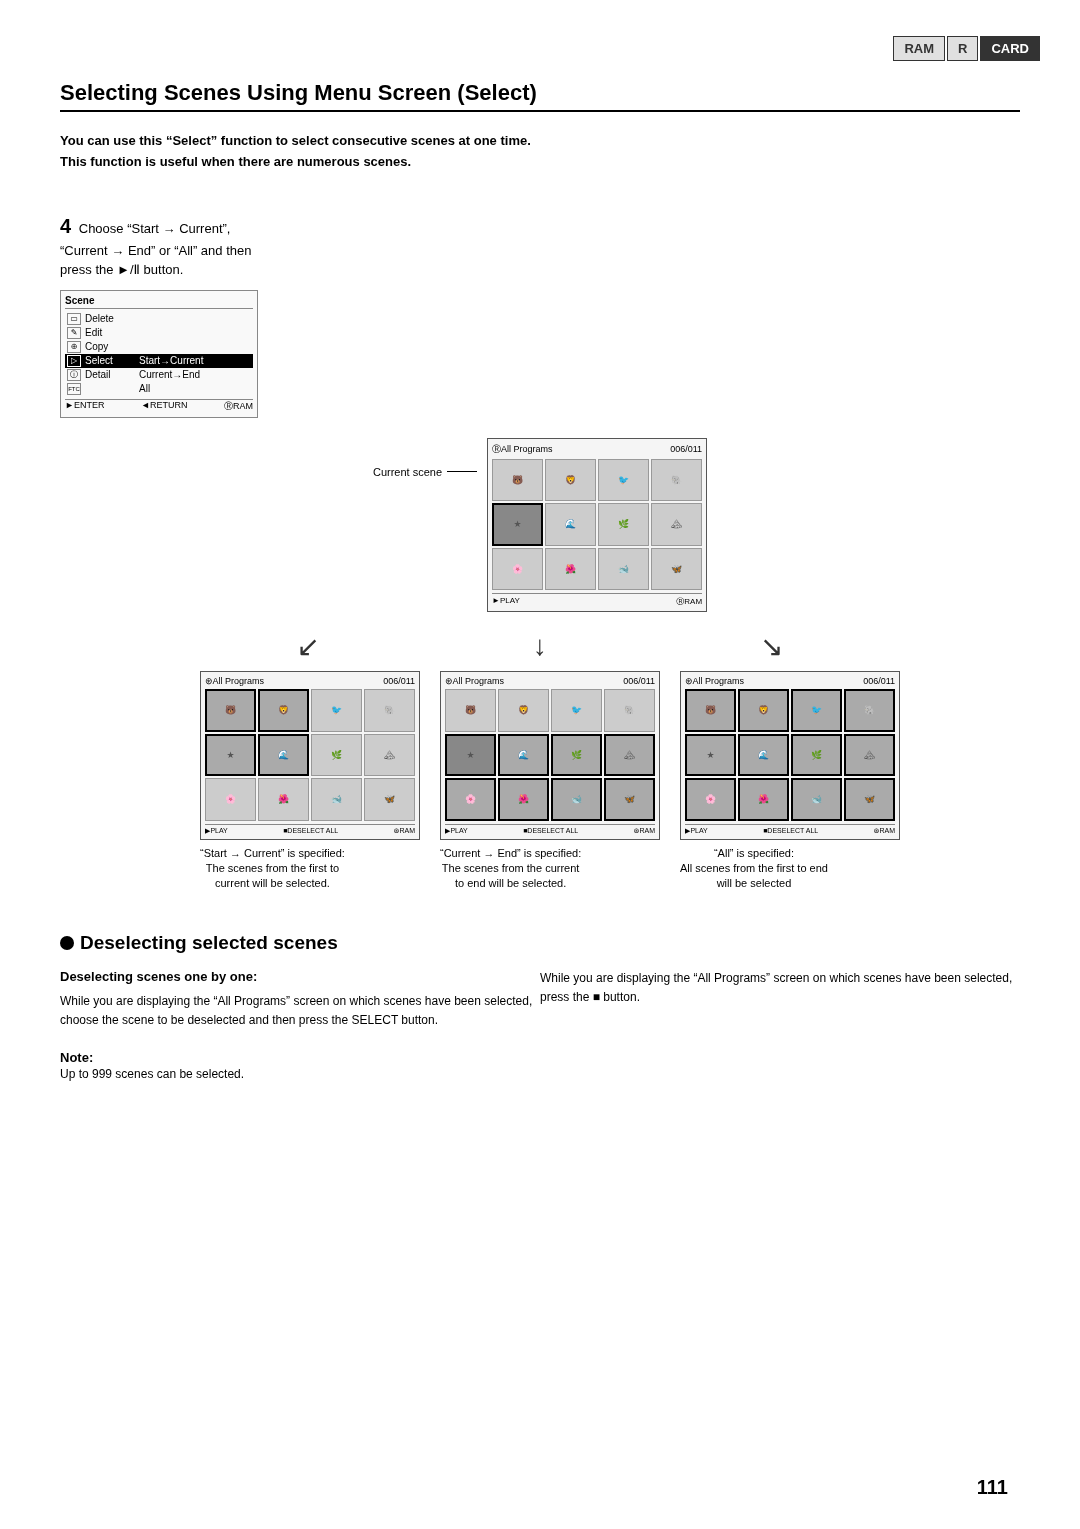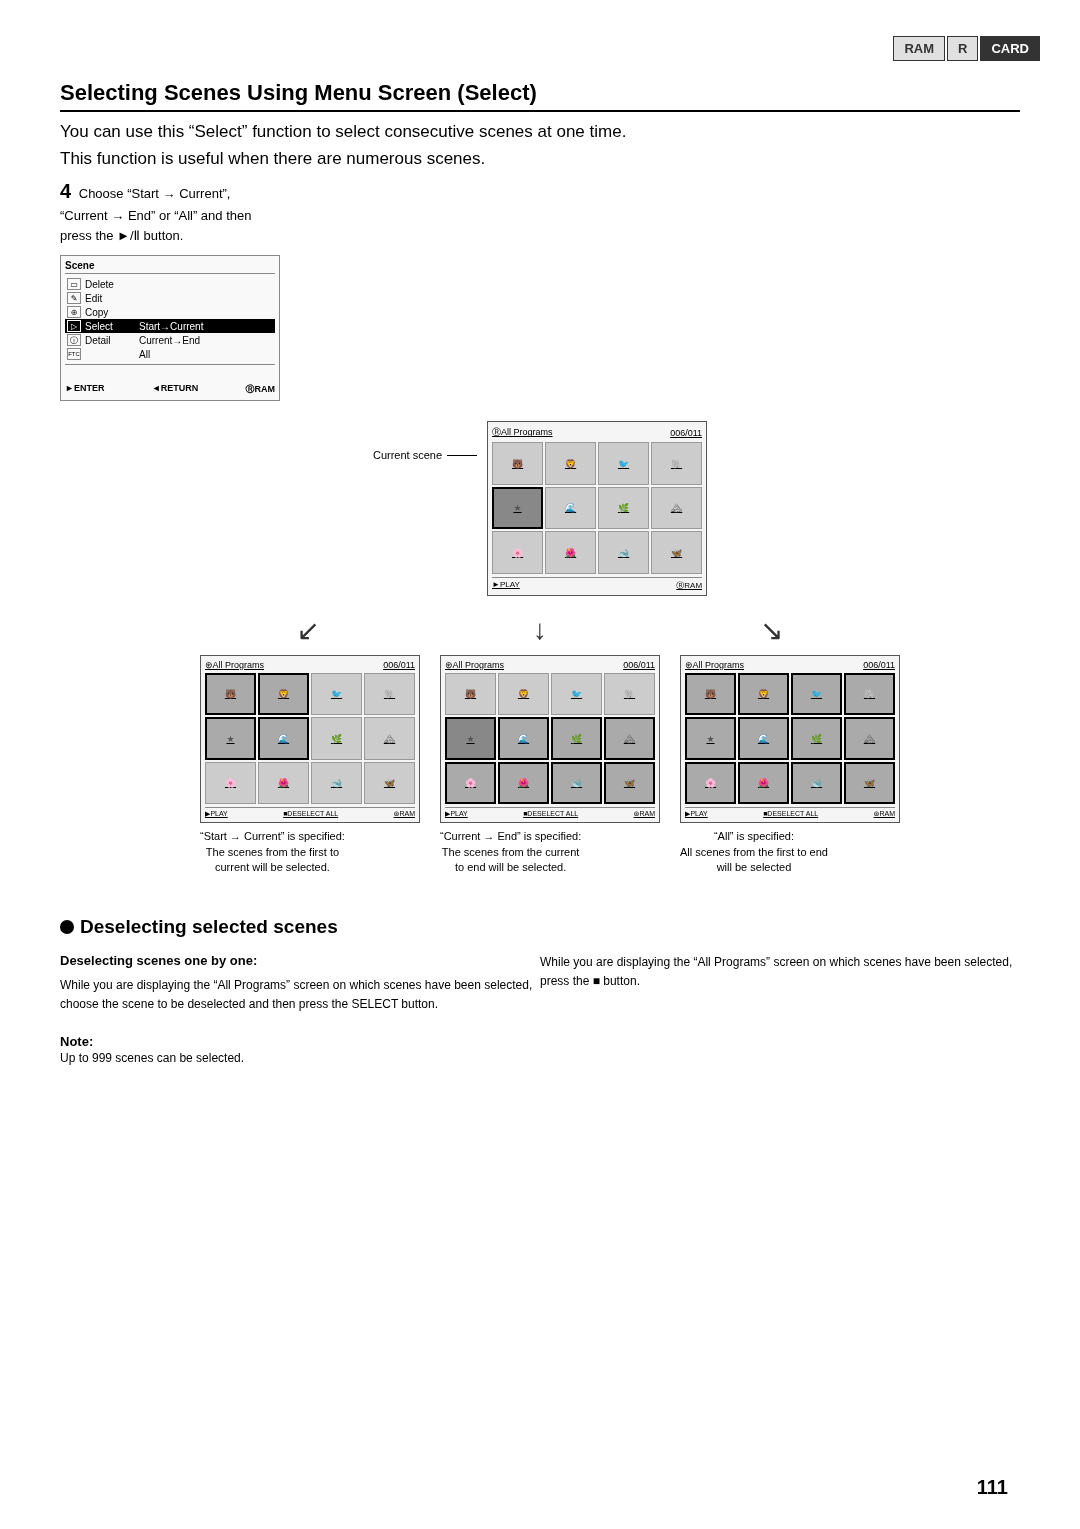--- a/index.html
+++ b/index.html
@@ -33,29 +33,30 @@
       background: #333;
       color: #fff;
       text-align: center;
     }
 
     
     .main-title {
       font-size: 22px;
       font-weight: bold;
       margin-top: 50px;
-      margin-bottom: 6px;
+      margin-bottom: 19px;
       border-bottom: 2px solid #000;
       padding-bottom: 4px;
     }
 
     .intro-text {
-      font-size: 17px;
+      font-size: 13px;
       line-height: 1.6;
-      margin-bottom: 4px;
+      margin-bottom: 38px;
+      font-weight: bold;
     }
 
     
     .steps-container {
       display: flex;
       gap: 30px;
       margin-bottom: 20px;
     }
     .steps-left {
       flex: 1;
@@ -73,21 +74,21 @@
       font-size: 20px;
       font-weight: bold;
       margin-right: 4px;
     }
 
     
     .mini-menu {
       border: 1px solid #888;
       padding: 4px;
       font-size: 10px;
-      width: 220px;
+      width: 198px;
       background: #f9f9f9;
     }
     .mini-menu-title {
       font-weight: bold;
       font-size: 10px;
       margin-bottom: 3px;
       border-bottom: 1px solid #888;
       padding-bottom: 2px;
     }
     .mini-menu-row {
@@ -109,44 +110,42 @@
       align-items: center;
       justify-content: center;
       font-size: 8px;
     }
     .mini-menu-row .label {
       flex: 0 0 50px;
     }
     .mini-menu-footer {
       border-top: 1px solid #888;
       margin-top: 3px;
-      padding-top: 18px;
+      padding-top: 0;
       font-size: 9px;
       display: flex;
       justify-content: space-between;
-      font-weight: bold;
     }
 
     
     .diagram-area {
       margin: 20px 0;
       position: relative;
       display: flex;
       flex-direction: column;
       align-items: center;
     }
 
     
     .screen-main {
       border: 1px solid #555;
       width: 220px;
       background: #f5f5f5;
       padding: 4px;
       font-size: 10px;
-      text-decoration: underline;
     }
     .screen-header {
       display: flex;
       justify-content: space-between;
       font-size: 9px;
       margin-bottom: 3px;
       align-items: center;
     }
     .screen-grid {
       display: grid;

